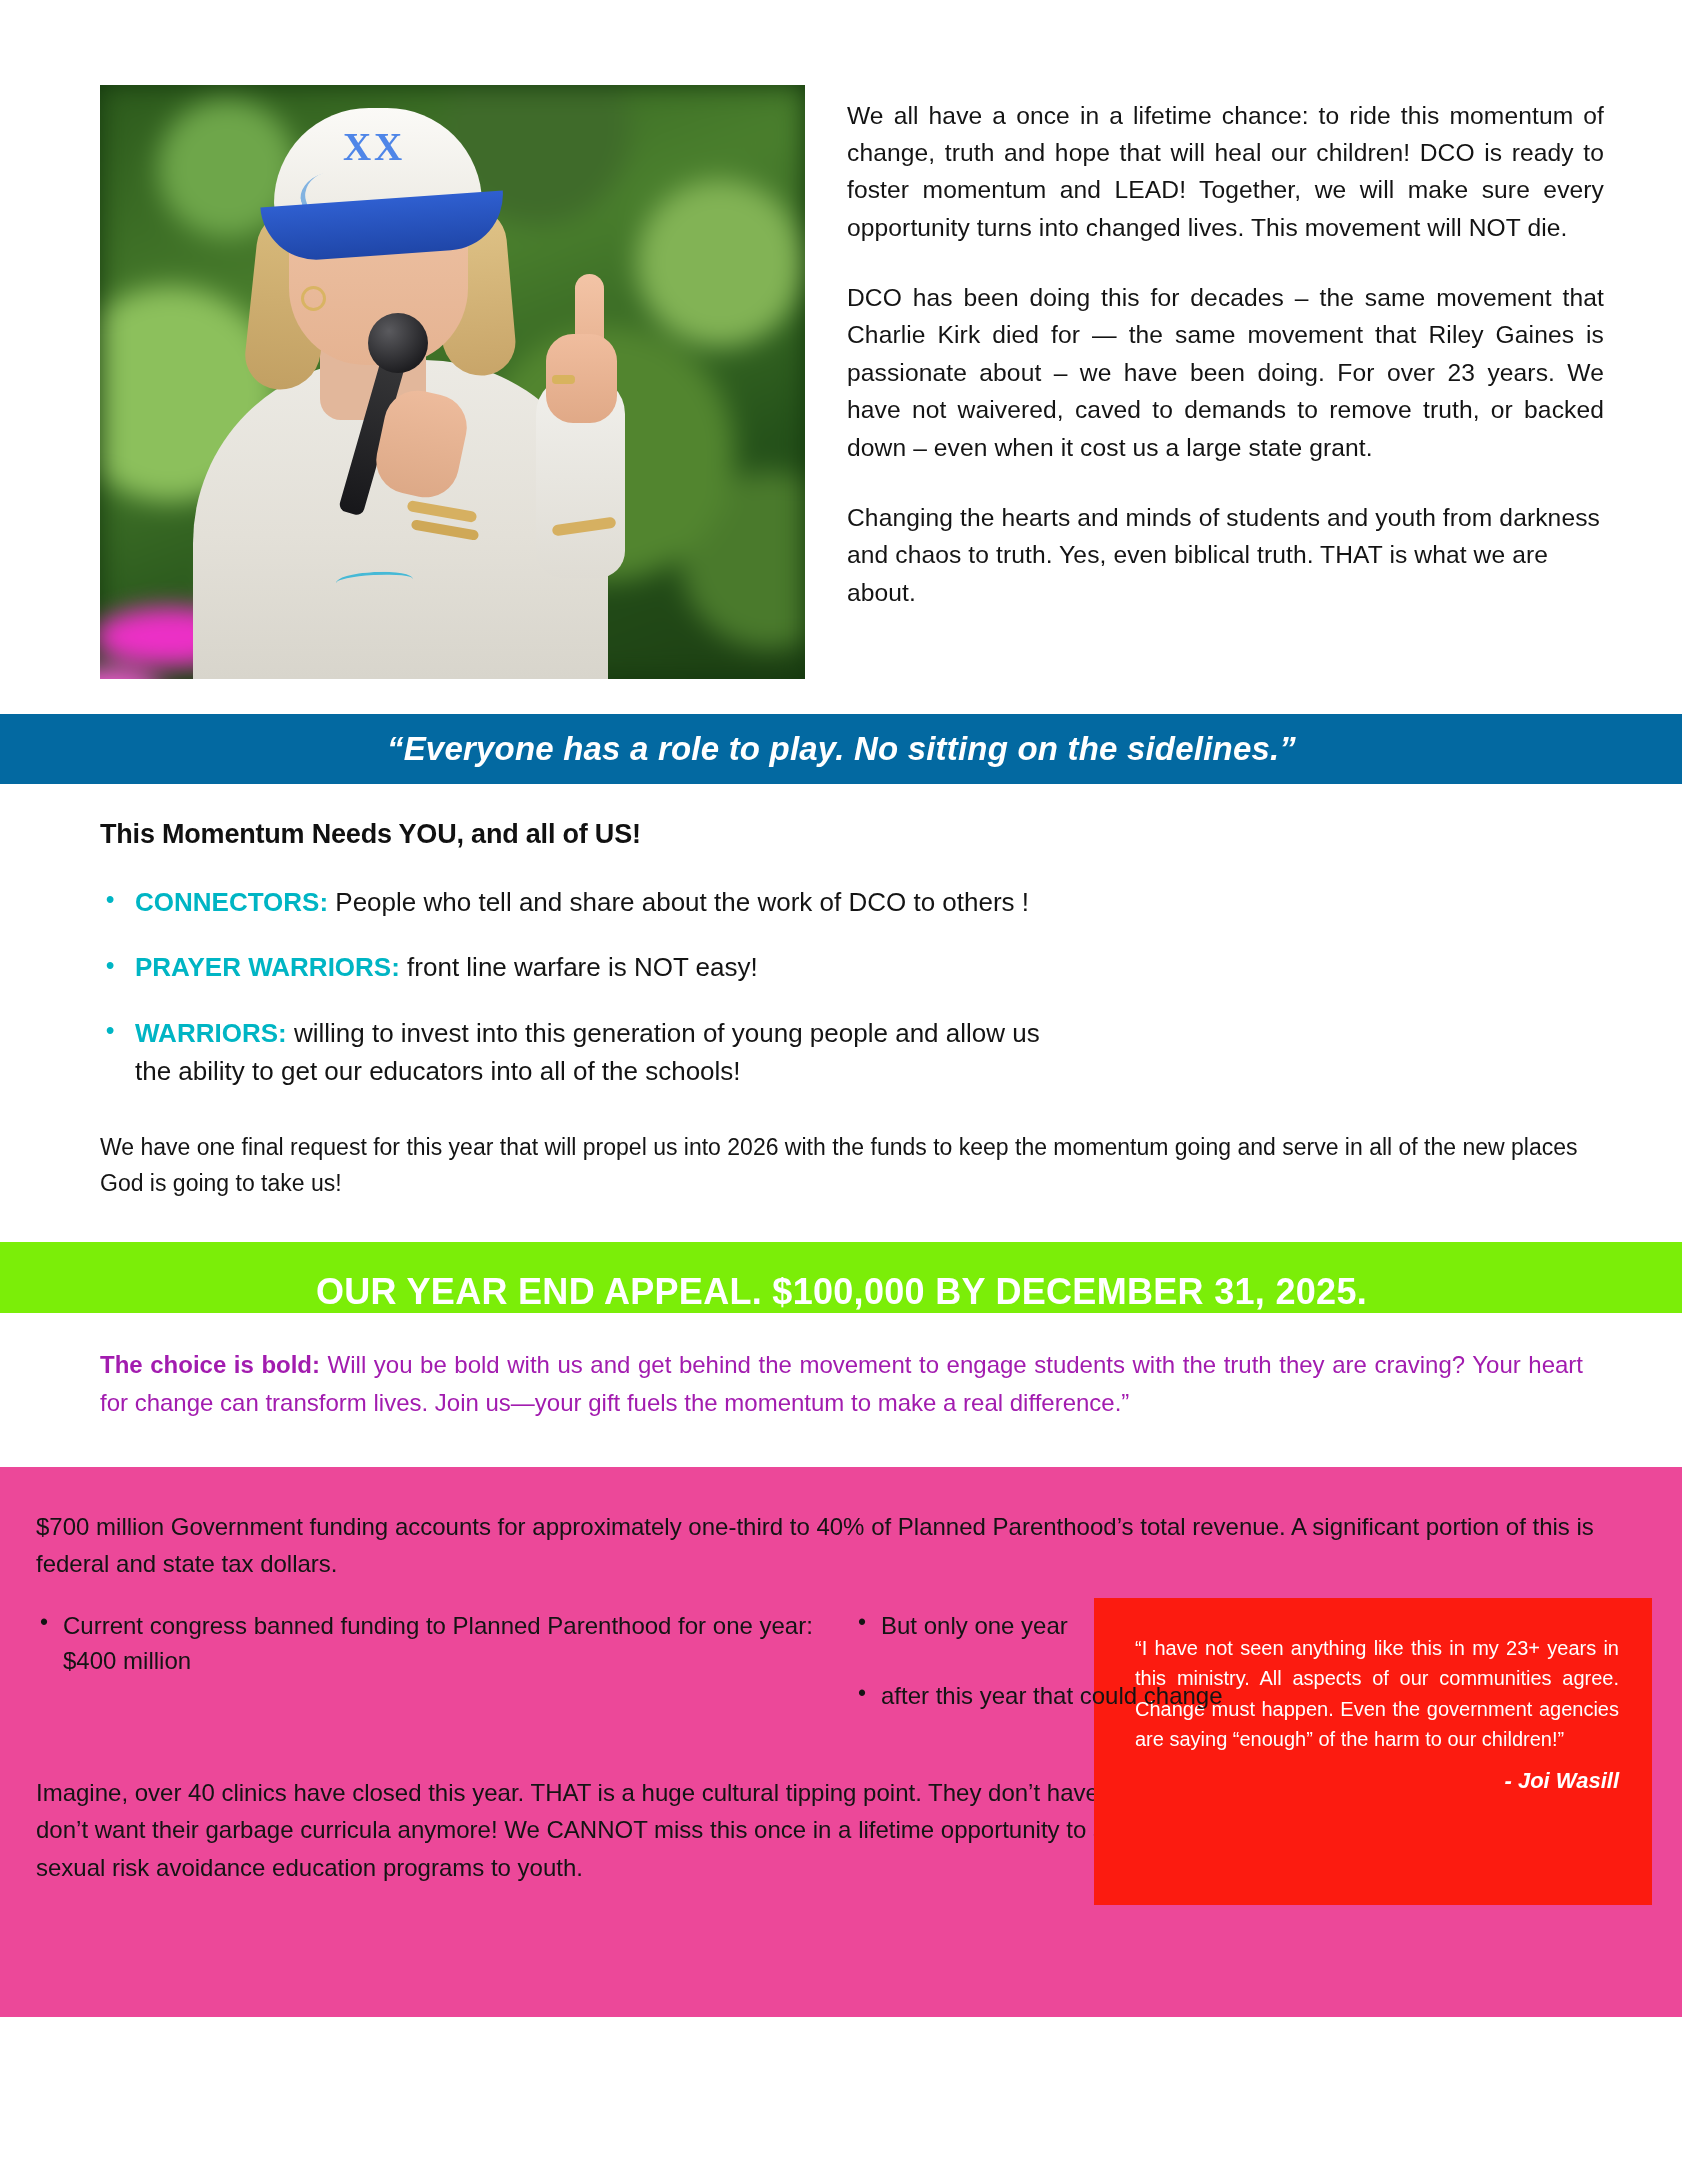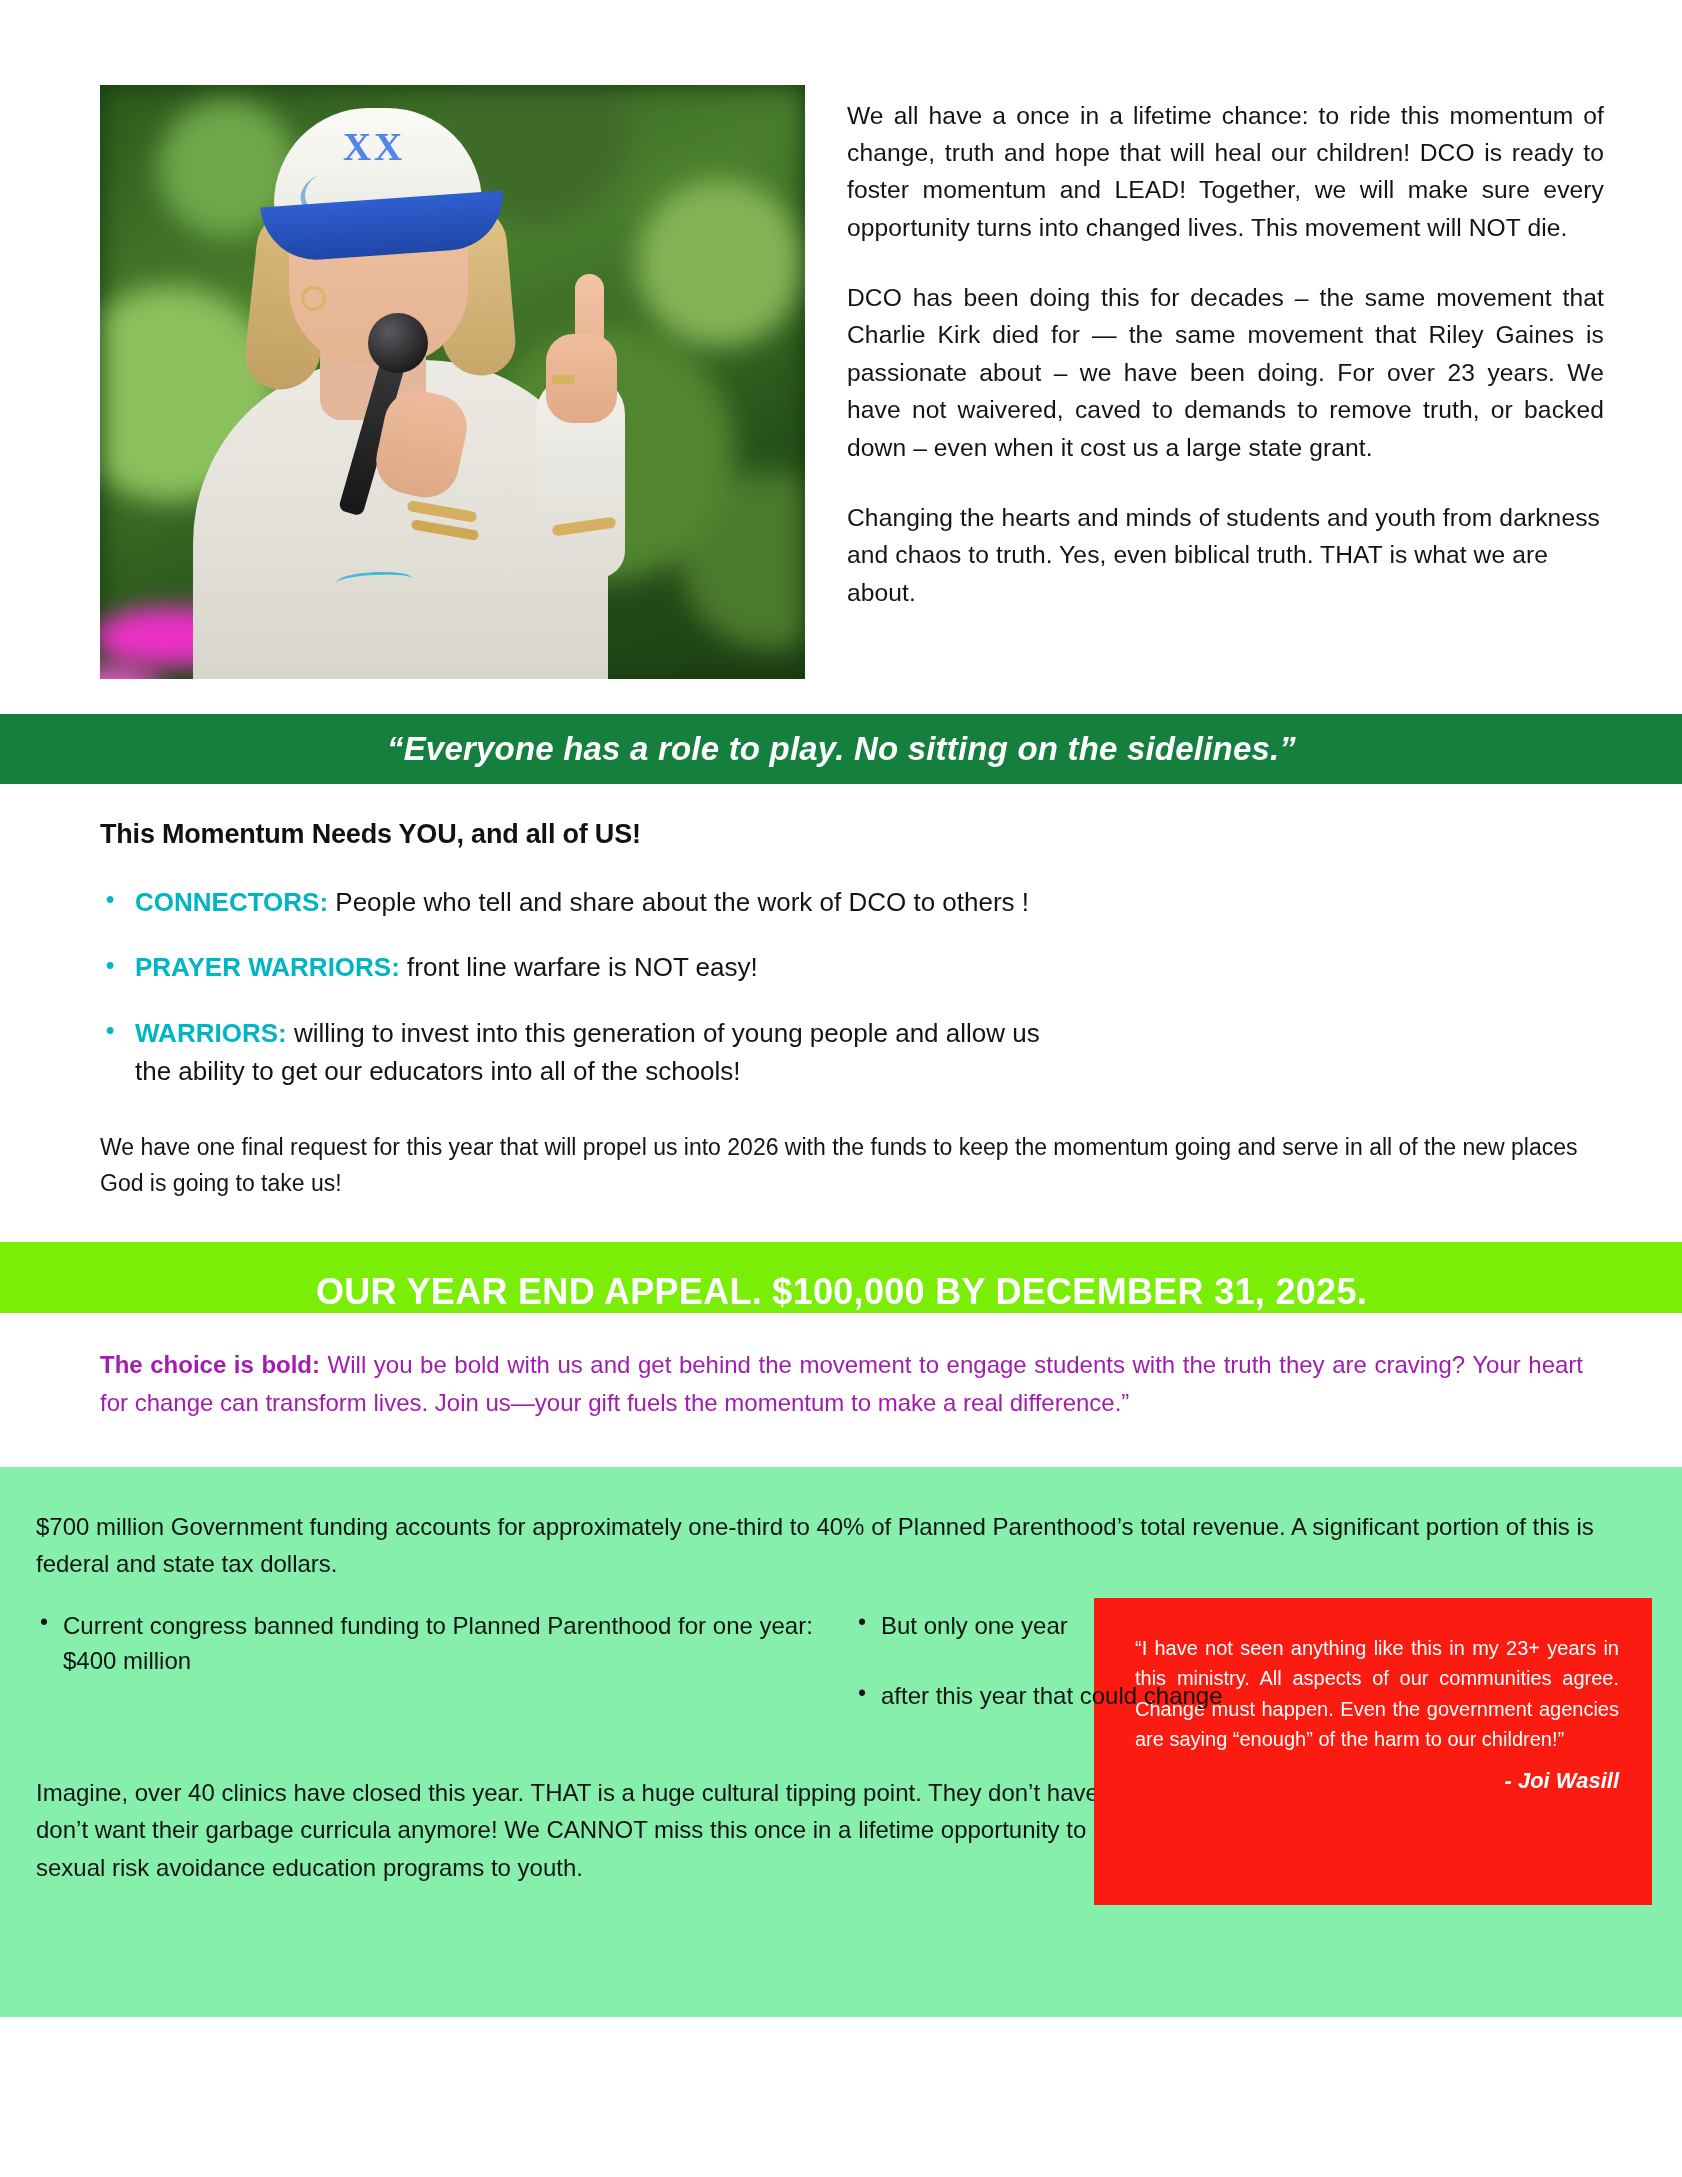--- a/index.html
+++ b/index.html
@@ -500,21 +500,21 @@
     <div class="bracelet-c"></div>
   </div>
 
   <div class="intro-col">
     <p>We all have a once in a lifetime chance: to ride this momentum of change, truth and hope that will heal our children! DCO is ready to foster momentum and LEAD! Together, we will make sure every opportunity turns into changed lives. This movement will NOT die.</p>
     <p>DCO has been doing this for decades – the same movement that Charlie Kirk died for — the same movement that Riley Gaines is passionate about – we have been doing.  For over 23 years.  We have not waivered, caved to demands to remove truth, or backed down – even when it cost us a large state grant.</p>
     <p class="last">Changing the hearts and minds of students and youth from darkness and chaos to truth. Yes, even biblical truth. THAT is what we are about.</p>
   </div>
 </div>
 
-<div class="banner-teal" style="background: #15803d;">
+<div class="banner-teal" style="background: #0369a1;">
   <div class="banner-teal-text">“Everyone has a role to play. No sitting on the sidelines.”</div>
 </div>
 
 <div class="roles-section">
   <h2 class="roles-heading">This Momentum Needs YOU, and all of US!</h2>
 
   <ul class="roles-list">
     <li style="--bullet: #00B5C4;">
       <span class="role-key" style="color: rgb(0, 181, 196);">CONNECTORS:</span><span> People who tell and share about the work of DCO to others !</span>
     </li>
@@ -537,21 +537,21 @@
 <div class="banner-green" style="background: rgb(123, 238, 8);">
   <div class="banner-green-text">OUR YEAR END APPEAL.  $100,000 BY DECEMBER 31, 2025.</div>
 </div>
 
 <div class="bold-choice">
   <b>The choice is bold:</b><span> Will you be bold with us and get behind the movement to engage students with the truth they are craving? Your heart for change can transform lives. Join us—your gift fuels the momentum to make a real difference.”</span>
 </div>
 
 <div class="pp-section">
 
-  <div class="pp-right" style="background: #86efac; padding-left: 36px;">
+  <div class="pp-right" style="background: #ec4899; padding-left: 36px;">
     <p>$700 million Government funding accounts for approximately one-third to 40% of Planned Parenthood’s total revenue. A significant portion of this is federal and state tax dollars.</p>
 
     <div class="pp-bullets">
       <ul class="col-a">
         <li>Current congress banned funding to Planned Parenthood for one year: $400 million</li>
       </ul>
       <ul class="col-b">
         <li>But only one year</li>
         <li>after this year that could change</li>
       </ul>

